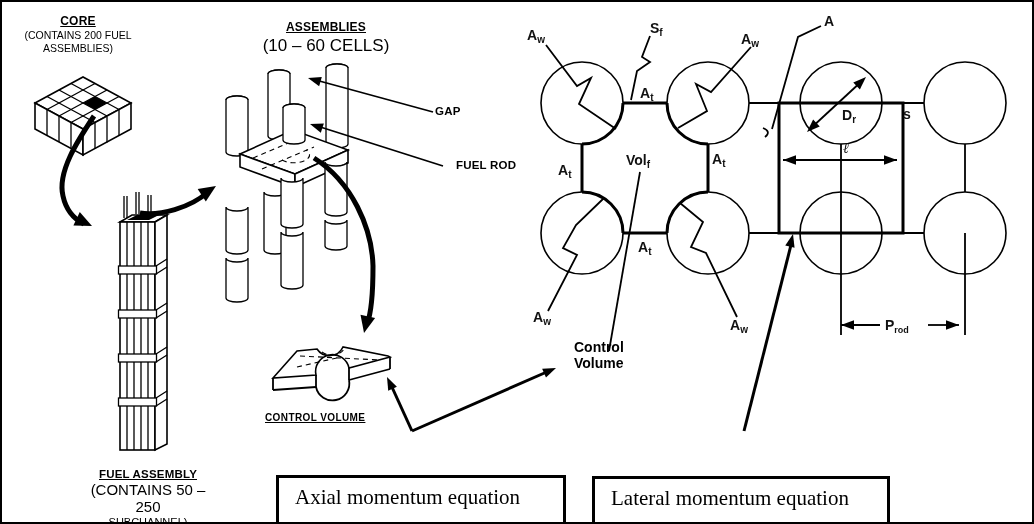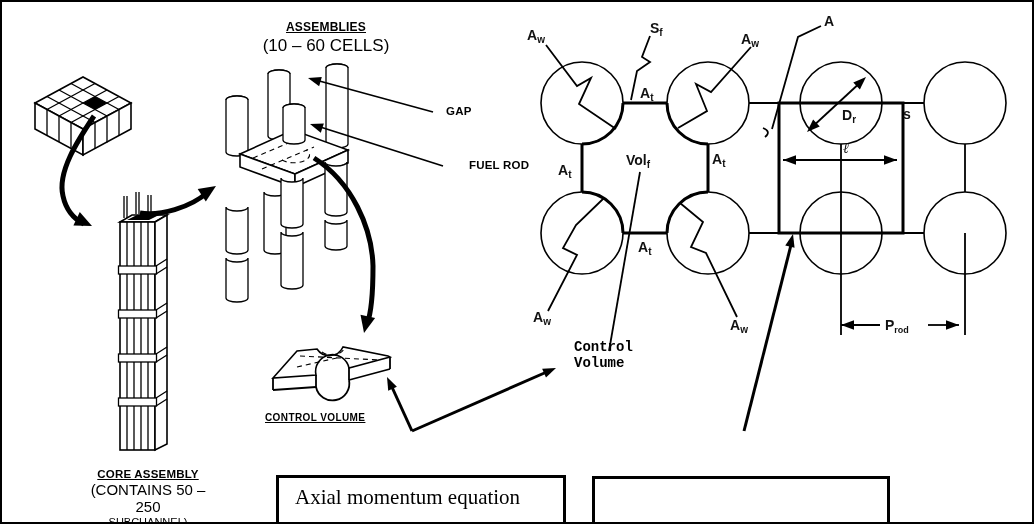--- a/index.html
+++ b/index.html
@@ -5,21 +5,21 @@
   html,body{margin:0;padding:0;background:#888;}
   .stage{position:relative;width:1034px;height:524px;background:#ffffff;overflow:hidden;
          font-family:"Liberation Sans",sans-serif;color:#000;}
   .frame{position:absolute;inset:0;border:2px solid #000;pointer-events:none;z-index:5;}
   svg.art{position:absolute;left:0;top:0;z-index:1;}
   .cap{position:absolute;z-index:2;text-align:center;line-height:1.25;}
   .cap .ttl{font-size:12px;font-weight:700;text-decoration:underline;letter-spacing:.2px;display:block;}
   .cap .sub{font-size:10.5px;font-weight:400;display:block;}
   .small-lbl{position:absolute;z-index:2;font-size:11.5px;font-weight:700;letter-spacing:.2px;}
   .cv-cap{position:absolute;z-index:2;font-size:10px;font-weight:700;text-decoration:underline;letter-spacing:.4px;}
-  .ctrlvol{position:absolute;z-index:2;font-size:14px;font-weight:700;line-height:16px;font-family:Liberation Mono, monospace;}
+  .ctrlvol{position:absolute;z-index:2;font-size:14px;font-weight:700;line-height:16px;}
   .eq-box{position:absolute;z-index:2;border:3px solid #000;background:#fff;
           font-family:"Liberation Serif",serif;font-size:21px;line-height:32px;
           padding:3px 10px 3px 16px;white-space:nowrap;margin-top:44px;}
   .eq-box sub{font-size:13px;}
   
   .ln{stroke:#000;stroke-width:1.8;fill:none;}
   .ln3{stroke:#000;stroke-width:3;fill:none;}
   .thin{stroke:#000;stroke-width:1.3;fill:none;}
   .wht{fill:#fff;stroke:#000;stroke-width:1.3;}
   .whtln{fill:#fff;stroke:#000;stroke-width:1.6;}
@@ -220,41 +220,46 @@
       <text class="t" x="626" y="165"><tspan>Vol</tspan><tspan class="ts" dy="3">f</tspan></text>
       <text class="t" x="533" y="322"><tspan>A</tspan><tspan class="ts" dy="3">w</tspan></text>
       <text class="t" x="730" y="330"><tspan>A</tspan><tspan class="ts" dy="3">w</tspan></text>
       <text class="t" x="842" y="120"><tspan>D</tspan><tspan class="ts" dy="3">r</tspan></text>
       <text class="t" x="903" y="119">s</text>
       <text class="tell" x="843" y="153">ℓ</text>
       <text class="t" x="885" y="330"><tspan>P</tspan><tspan class="ts2" dy="3">rod</tspan></text>
     </g>
   </svg>
 
+  <div class="cap" style="left:8px;top:14px;width:140px;">
+    <span class="ttl">CORE</span>
+    <span class="sub">(CONTAINS 200 FUEL ASSEMBLIES)</span>
+  </div>
 
   <div class="cap" style="left:256px;top:20px;width:140px;">
     <span class="ttl">ASSEMBLIES</span>
     <span class="sub" style="font-size:17px;">(10 – 60 CELLS)</span>
   </div>
 
-  <div class="small-lbl" style="left:446px;top:105px;">GAP</div>
-  <div class="small-lbl" style="left:469px;top:159px;">FUEL ROD</div>
+  <div class="small-lbl" style="left:435px;top:105px;">GAP</div>
+  <div class="small-lbl" style="left:456px;top:159px;">FUEL ROD</div>
 
   <div class="cap" style="left:85px;top:468px;width:126px;line-height:1.15;">
-    <span class="ttl" style="font-size:11.5px;">CORE ASSEMBLY</span>
+    <span class="ttl" style="font-size:11.5px;">FUEL ASSEMBLY</span>
     <span class="sub" style="font-size:15px;">(CONTAINS 50 – 250</span>
     <span class="sub" style="font-size:11px;">SUBCHANNEL)</span>
   </div>
 
   <div class="cv-cap" style="left:265px;top:412px;">CONTROL VOLUME</div>
 
   <div class="ctrlvol" style="left:574px;top:339px;">
     <div>Control</div>
     <div>Volume</div>
   </div>
 
   <div class="eq-box" style="left:276px;top:431px;width:258px;height:68px;">
     <div>Axial momentum equation</div>
   </div>
 
   <div class="eq-box" style="left:592px;top:432px;width:266px;height:65px;">
+    <div>Lateral momentum equation</div>
   </div>
 </div>
 
 </body></html>

